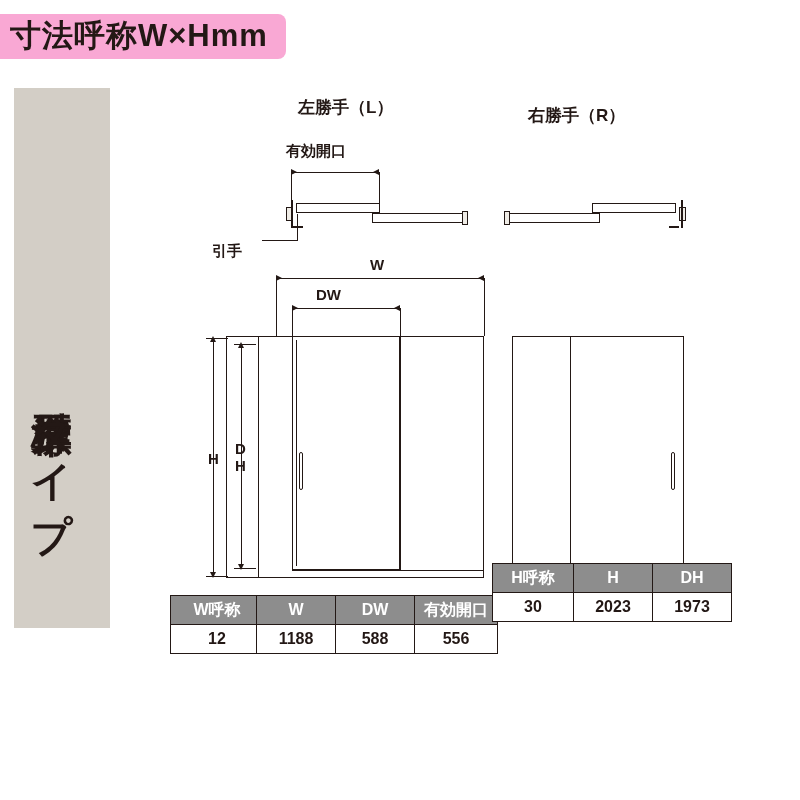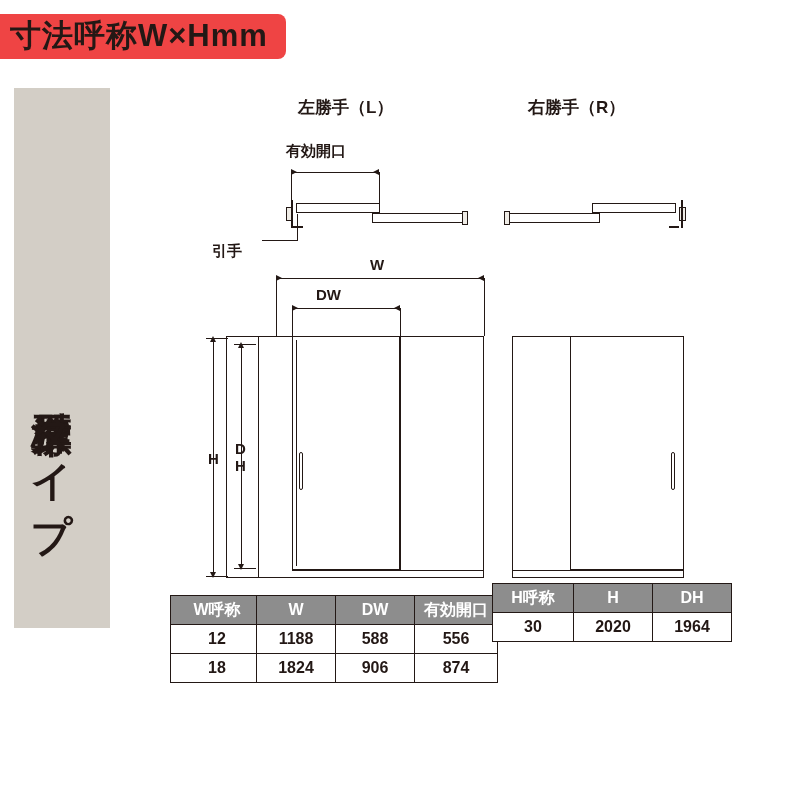--- a/index.html
+++ b/index.html
@@ -9,21 +9,21 @@
     font-family:"Liberation Sans","DejaVu Sans",sans-serif;
     color:#231815;
     position:relative;
     overflow:hidden;
   }
   #stage{position:absolute;left:0;top:0;width:800px;height:800px;}
 
   
   .title-bar{
     position:absolute;left:0;top:14px;
-    background:#ef4444;
+    background:#f9a8d4;
     padding:6px 18px 8px 10px;
     border-radius:0 8px 8px 0;
   }
   .title-bar span{
     font-size:31px;font-weight:bold;letter-spacing:1px;color:#231815;
     line-height:1;
   }
 
   
   .side-band{
@@ -35,21 +35,21 @@
     position:absolute;left:30px;top:380px;
     writing-mode:vertical-rl;text-orientation:upright;
     font-size:41px;font-weight:bold;letter-spacing:1px;line-height:1.05;
     color:#231815;
     height:460px;
   }
 
   
   .hd{position:absolute;font-size:17px;font-weight:bold;color:#231815;white-space:nowrap;}
   #hd-left{left:298px;top:96px;}
-  #hd-right{left:528px;top:96px;}
+  #hd-right{left:528px;top:104px;}
 
   
   .ann{position:absolute;font-size:15px;font-weight:bold;color:#231815;white-space:nowrap;}
   #ann-yuko{left:286px;top:142px;}
   #ann-hikite{left:212px;top:242px;}
   #ann-W{left:370px;top:256px;}
   #ann-DW{left:316px;top:286px;}
   #ann-H{left:205px;top:450px;font-size:15px;writing-mode:vertical-rl;text-orientation:upright;}
   #ann-DH{left:232px;top:440px;font-size:15px;writing-mode:vertical-rl;text-orientation:upright;}
 
@@ -91,21 +91,21 @@
   .tbl thead th{
     background:#8d8d8d;
     color:#ffffff;
     font-weight:bold;
   }
   #tbl-w{left:170px;top:595px;}
   #tbl-w th:nth-child(1),#tbl-w td:nth-child(1){width:76px;padding-left:8px;}
   #tbl-w th:nth-child(2),#tbl-w td:nth-child(2){width:76px;}
   #tbl-w th:nth-child(3),#tbl-w td:nth-child(3){width:76px;}
   #tbl-w th:nth-child(4),#tbl-w td:nth-child(4){width:80px;}
-  #tbl-h{left:492px;top:583px;}
+  #tbl-h{left:492px;top:563px;}
   #tbl-h th:nth-child(1),#tbl-h td:nth-child(1){width:78px;}
   #tbl-h th:nth-child(2),#tbl-h td:nth-child(2){width:76px;}
   #tbl-h th:nth-child(3),#tbl-h td:nth-child(3){width:76px;}
 </style>
 </head>
 <body>
 
 <div id="stage">
 
   <div class="title-bar">
@@ -202,39 +202,33 @@
         <th>有効開口</th>
       </tr>
     </thead>
     <tbody>
       <tr>
         <td>12</td>
         <td>1188</td>
         <td>588</td>
         <td>556</td>
       </tr>
-      <tr>
-        <td>18</td>
-        <td>1824</td>
-        <td>906</td>
-        <td>874</td>
-      </tr>
     </tbody>
   </table>
 
   <table class="tbl" id="tbl-h">
     <thead>
       <tr>
         <th>H呼称</th>
         <th>H</th>
         <th>DH</th>
       </tr>
     </thead>
     <tbody>
       <tr>
         <td>30</td>
-        <td>2020</td>
-        <td>1964</td>
+        <td>2023</td>
+        <td>1973</td>
       </tr>
     </tbody>
   </table>
 
 </div>
 
 </body></html>

